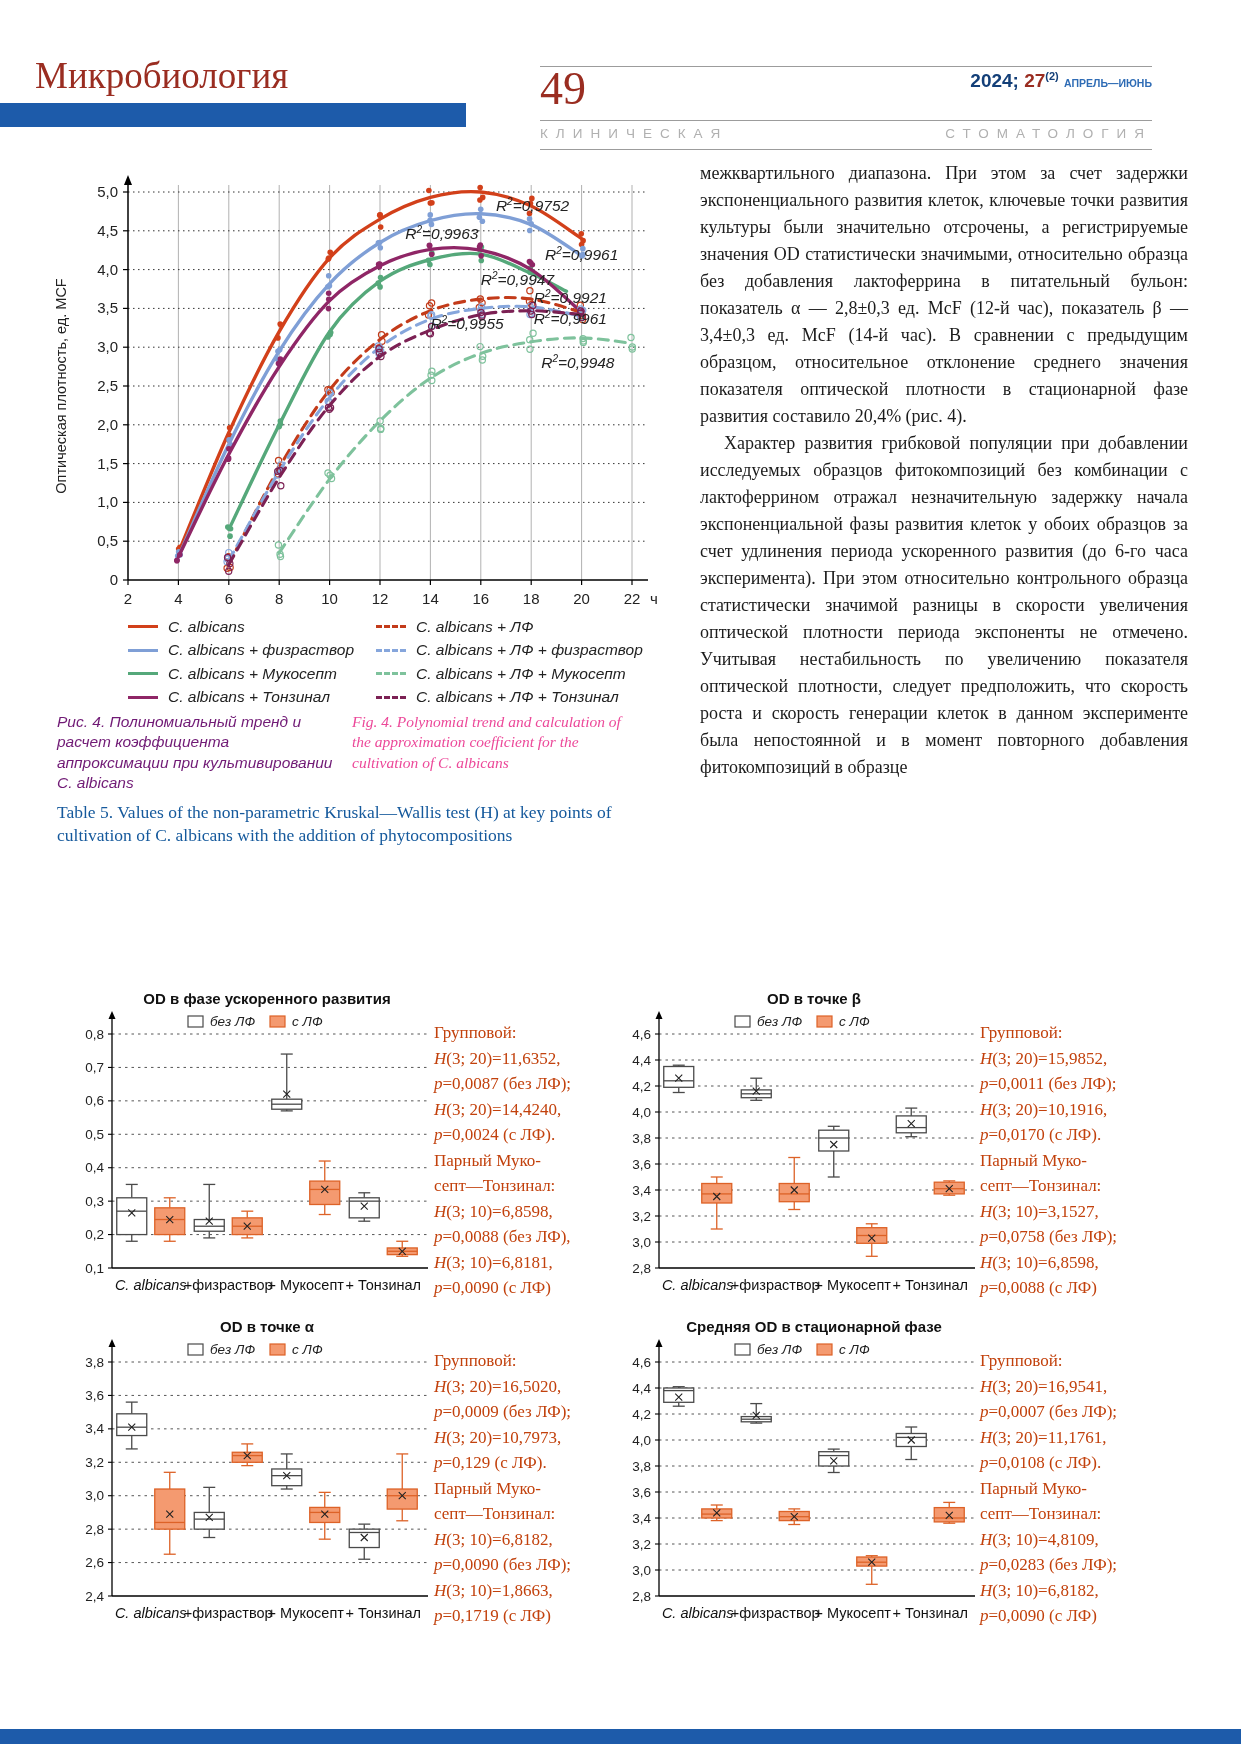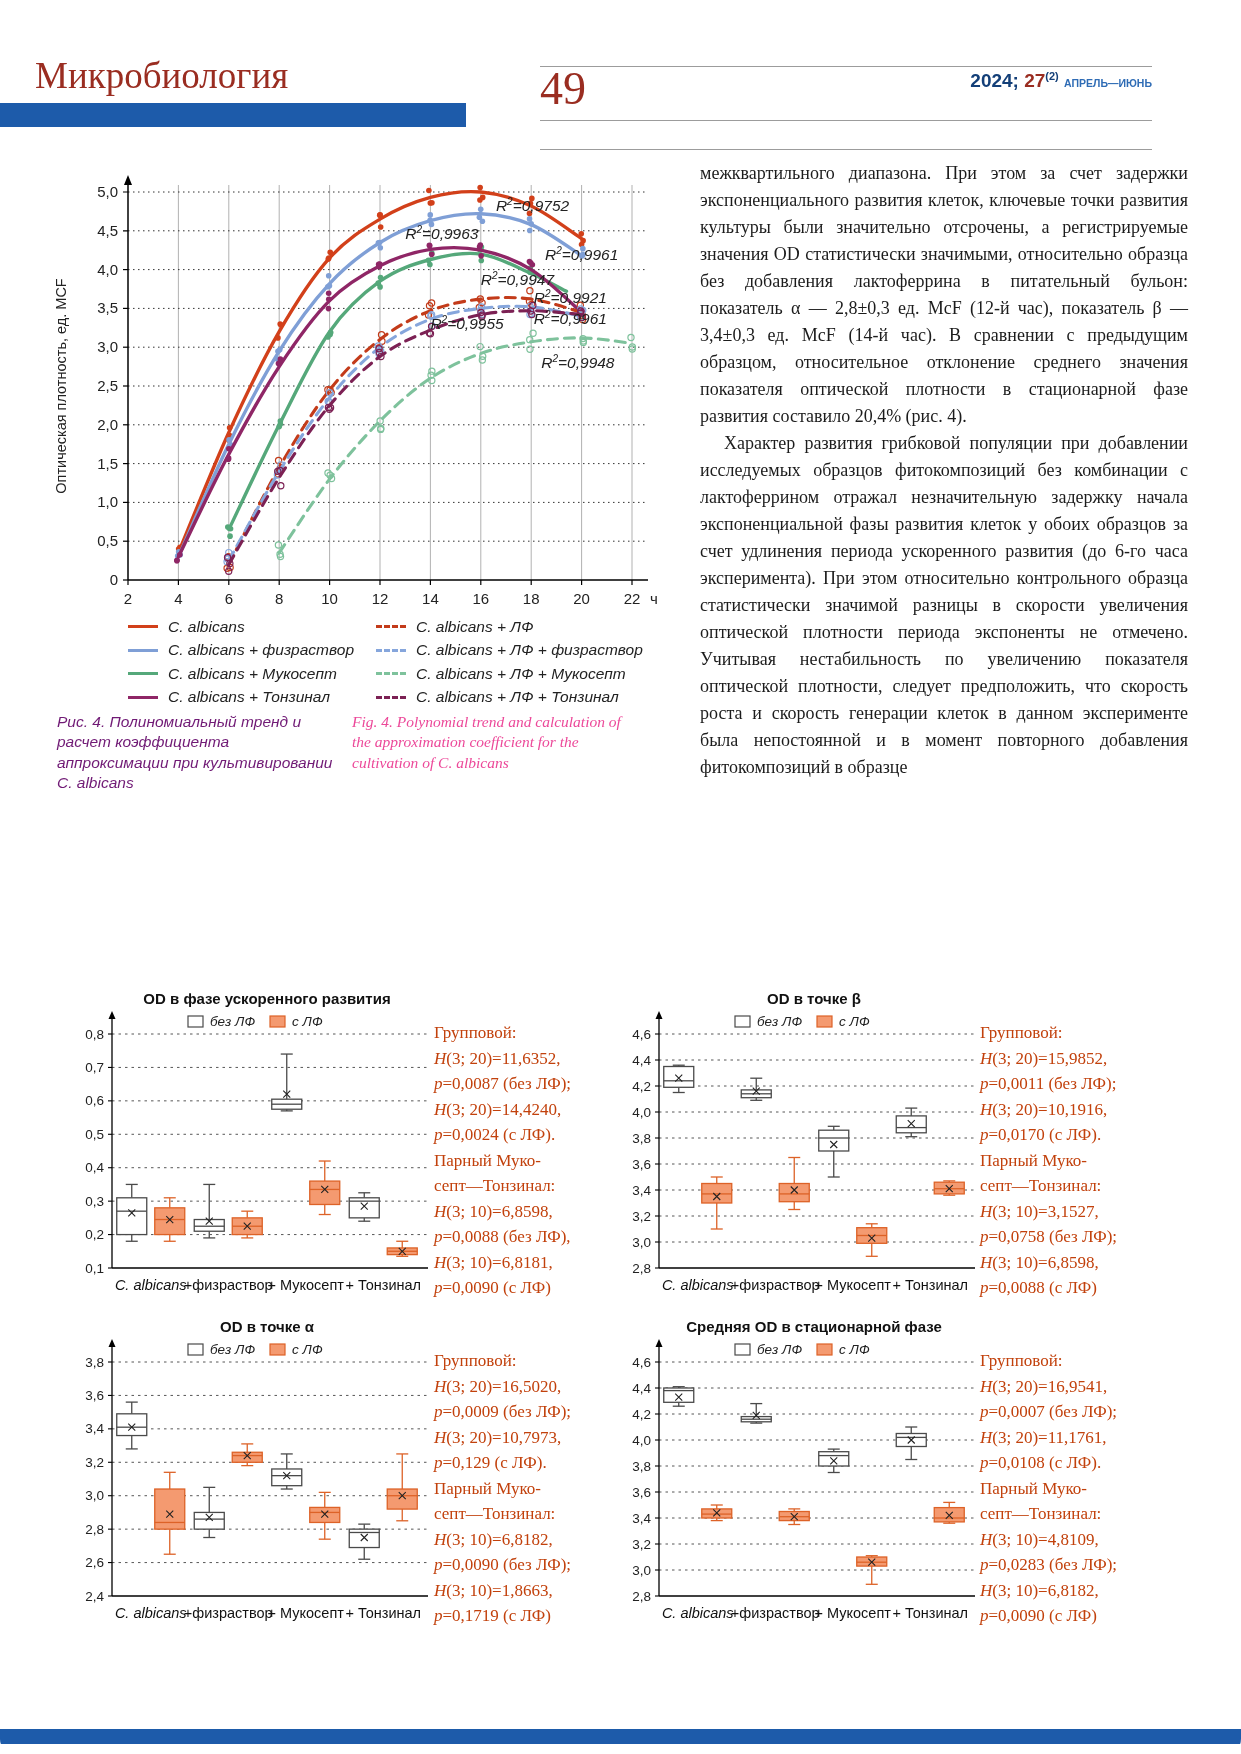--- a/index.html
+++ b/index.html
@@ -1,17 +1,17 @@
 <!DOCTYPE html>
 <html><head>
 <meta charset="utf-8">
 <style>
   html,body{margin:0;padding:0;background:#ffffff;}
   .page{position:relative;width:1241px;height:1754px;background:#fff;overflow:hidden;
-        font-family:"Liberation Sans",sans-serif;color:#1f1f1f;border-radius:15px;}
+        font-family:"Liberation Sans",sans-serif;color:#1f1f1f;}
   .abs{position:absolute;}
   
   .j-title{left:35px;top:54px;font-family:"Liberation Serif",serif;font-size:37px;color:#9a2d21;}
   .title-bar{left:0;top:103px;width:466px;height:24px;background:#1d5baa;}
   .hr{background:#9c9c9c;height:1px;left:540px;width:612px;}
   .hr1{top:66px;} .hr2{top:120px;} .hr3{top:149px;}
   .page-num{left:540px;top:62px;font-family:"Liberation Serif",serif;font-size:46px;color:#9a2d21;}
   .issue{left:800px;top:70px;width:352px;text-align:right;font-size:19px;font-weight:bold;}
   .issue .iy{color:#133f78;} .issue .iv{color:#9a2d21;}
   .issue sup{color:#133f78;font-size:11px;} 
@@ -49,20 +49,24 @@
   <div class="abs j-title">Микробиология</div>
   <div class="abs title-bar"></div>
   <div class="abs hr hr1"></div>
   <div class="abs page-num">49</div>
   <div class="abs issue">
     <span class="iy">2024;</span>
     <span class="iv">27</span><sup>(2)</sup>
     <span class="im">АПРЕЛЬ—ИЮНЬ</span>
   </div>
   <div class="abs hr hr2"></div>
+  <div class="abs running">
+    <span>КЛИНИЧЕСКАЯ</span>
+    <span>СТОМАТОЛОГИЯ</span>
+  </div>
   <div class="abs hr hr3"></div>
 
   <svg id="main-chart" class="abs" style="left:50px;top:165px;" width="612" height="452">
       <g>
         <line x1="78" y1="20" x2="78" y2="415" stroke="#a8a8a8" stroke-width="0.9"></line>
         <line x1="128.4" y1="20" x2="128.4" y2="415" stroke="#a8a8a8" stroke-width="0.9"></line>
         <line x1="178.8" y1="20" x2="178.8" y2="415" stroke="#a8a8a8" stroke-width="0.9"></line>
         <line x1="229.2" y1="20" x2="229.2" y2="415" stroke="#a8a8a8" stroke-width="0.9"></line>
         <line x1="279.6" y1="20" x2="279.6" y2="415" stroke="#a8a8a8" stroke-width="0.9"></line>
         <line x1="330" y1="20" x2="330" y2="415" stroke="#a8a8a8" stroke-width="0.9"></line>
@@ -394,20 +398,21 @@
       <div class="lg-item">
         <span class="lg-swatch" style="border-top-color: rgb(124, 33, 84); border-top-style: dashed;"></span>
         <span>C. albicans + ЛФ + Тонзинал</span>
       </div>
     </div>
 
   <div class="abs cap-ru">Рис. 4. Полиномиальный тренд и расчет коэффициента аппроксимации при культивировании C. albicans</div>
   <div class="abs cap-en">Fig. 4. Polynomial trend and calculation of the approximation coefficient for the cultivation of C. albicans</div>
 
   <div class="abs tblcap">
+    <div class="tbl-en">Table 5. Values of the non-parametric Kruskal—Wallis test (H) at key points of cultivation of C. albicans with the addition of phytocompositions</div>
   </div>
 
   <div class="abs bodycol">
     <p>межквартильного диапазона. При этом за счет задержки экспоненциального развития клеток, ключевые точки развития культуры были значительно отсрочены, а регистрируемые значения OD статистически значимыми, относительно образца без добавления лактоферрина в питательный бульон: показатель α — 2,8±0,3 ед. McF (12-й час), показатель β — 3,4±0,3 ед. McF (14-й час). В сравнении с предыдущим образцом, относительное отклонение среднего значения показателя оптической плотности в стационарной фазе развития составило 20,4% (рис. 4).</p>
     <p class="indent">Характер развития грибковой популяции при добавлении исследуемых образцов фитокомпозиций без комбинации с лактоферрином отражал незначительную задержку начала экспоненциальной фазы развития клеток у обоих образцов за счет удлинения периода ускоренного развития (до 6-го часа эксперимента). При этом относительно контрольного образца статистически значимой разницы в скорости увеличения оптической плотности периода экспоненты не отмечено. Учитывая нестабильность по увеличению показателя оптической плотности, следует предположить, что скорость роста и скорость генерации клеток в данном эксперименте была непостоянной и в момент повторного добавления фитокомпозиций в образце</p>
   </div>
 
   <svg id="box-a" class="abs" style="left:58px;top:988px;" width="372" height="324">
       <g>
         <text x="209" y="16" font-size="15" font-weight="bold" text-anchor="middle" fill="#111">OD в фазе ускоренного развития</text>

